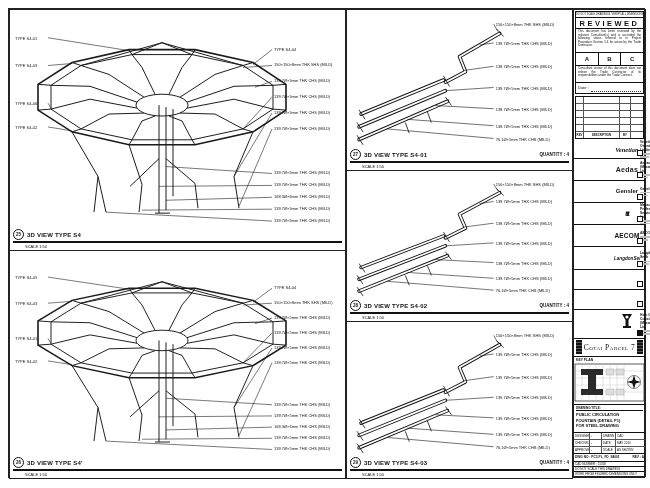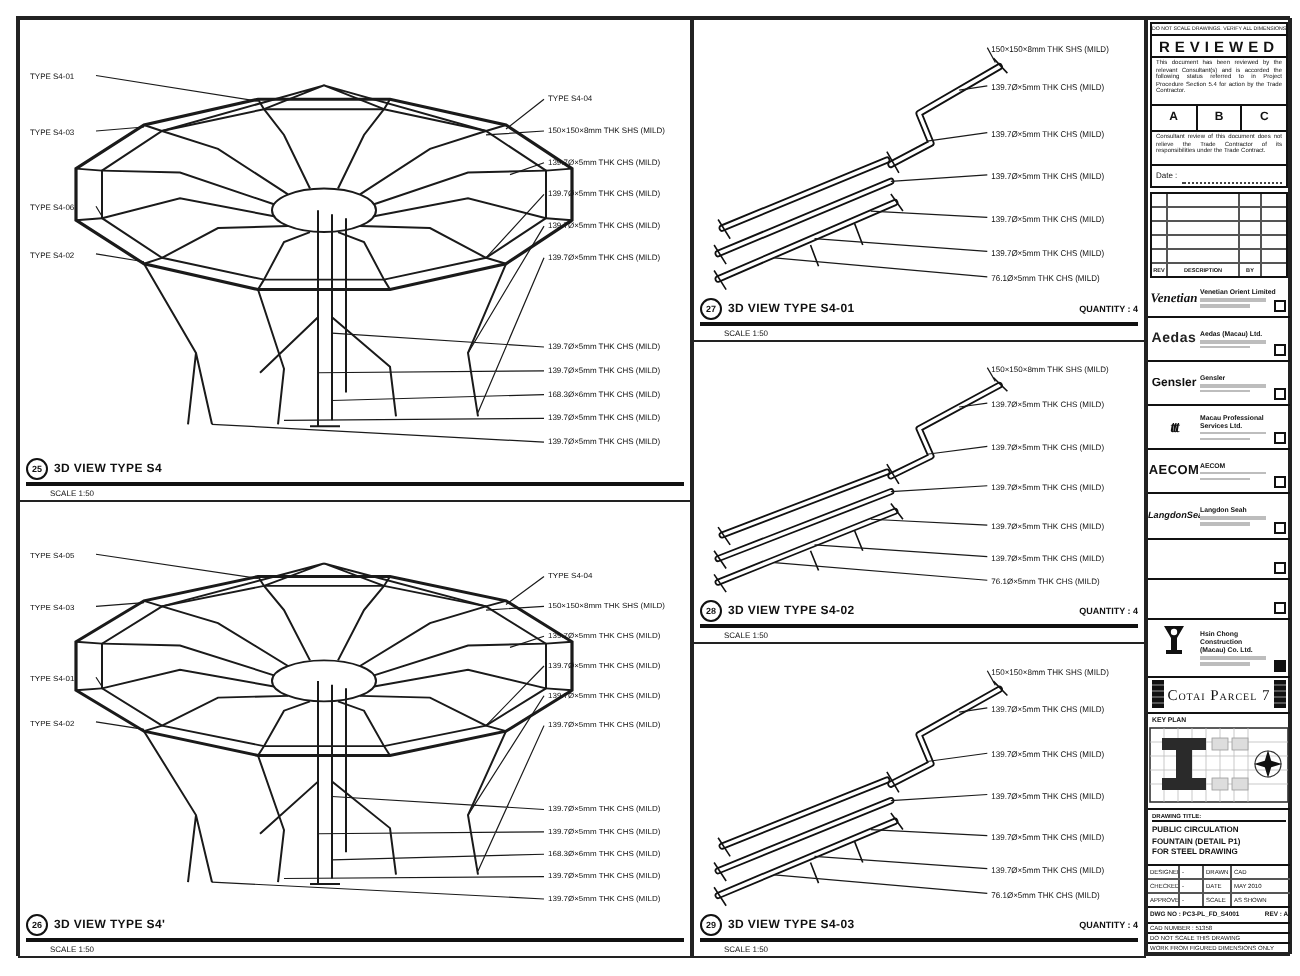--- a/index.html
+++ b/index.html
@@ -30,21 +30,21 @@
   .daterow{height:10px;font-size:4px;line-height:10px;padding:0 2px;border-bottom:none;display:flex;gap:2px;align-items:center;}
   .dotline{flex:1;border-bottom:1px dotted #444;height:6px;}
   .revgrid{margin:1px;border:1px solid #111;}
   .revrow{display:flex;height:6px;border-bottom:1px solid #555;}
   .revrow>div{border-right:1px solid #555;box-sizing:border-box;}
   .rc1{width:8px;} .rc2{flex:1;} .rc3{width:11px;} .rc4{width:12px;border-right:none!important;}
   .revhead{display:flex;height:6px;font-size:2.8px;line-height:6px;font-weight:700;}
   .revhead>div{border-right:1px solid #555;box-sizing:border-box;text-align:center;}
   
   .firm{position:relative;display:flex;align-items:center;border-bottom:1px solid #111;box-sizing:border-box;}
-  .flogo{flex:0 0 26px;text-align:center;overflow:hidden;}
+  .flogo{flex:0 0 26px;text-align:center;overflow:hidden;padding-left:40px;}
   .finfo{flex:1;padding-right:6px;}
   .fname{font-size:3.4px;font-weight:700;line-height:4px;}
   .bar{height:1.6px;background:#bdbdbd;margin-top:1.2px;width:85%;}
   .bar.b2{width:65%;}
   .chk{position:absolute;right:2px;bottom:2px;width:4px;height:4px;border:0.6px solid #111;background:#fff;}
   .chk.filled{background:#111;}
   .logo-ven{font-family:"Liberation Serif",serif;font-style:italic;font-weight:700;font-size:6.5px;}
   .logo-aedas{font-size:7px;font-weight:600;letter-spacing:.3px;color:#222;}
   .logo-gensler{font-size:6px;font-weight:800;}
   .logo-ttt{font-family:"Liberation Serif",serif;font-style:italic;font-weight:800;font-size:8px;letter-spacing:-1px;}

